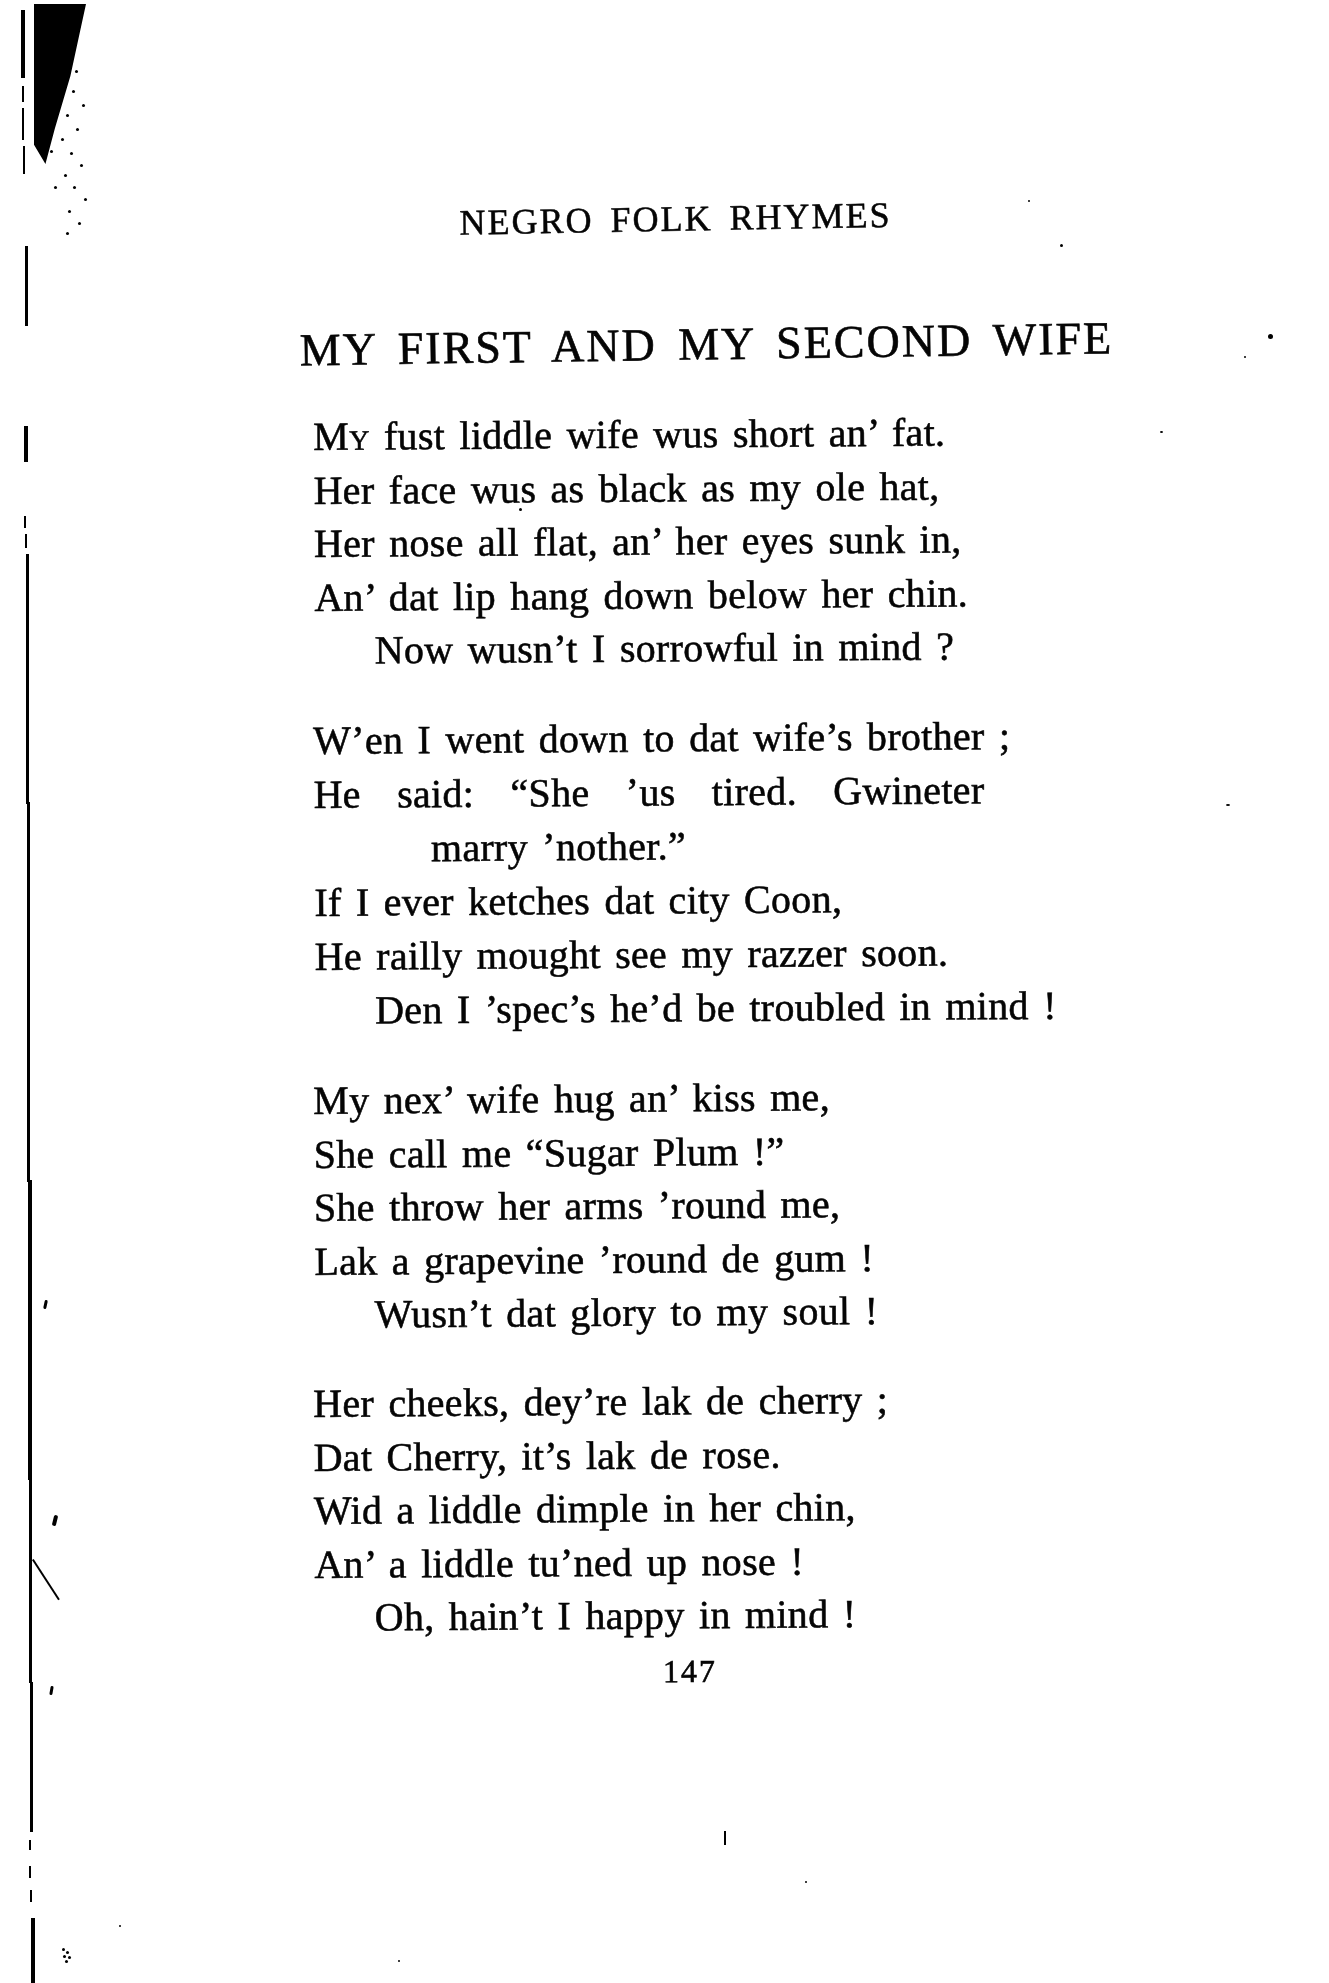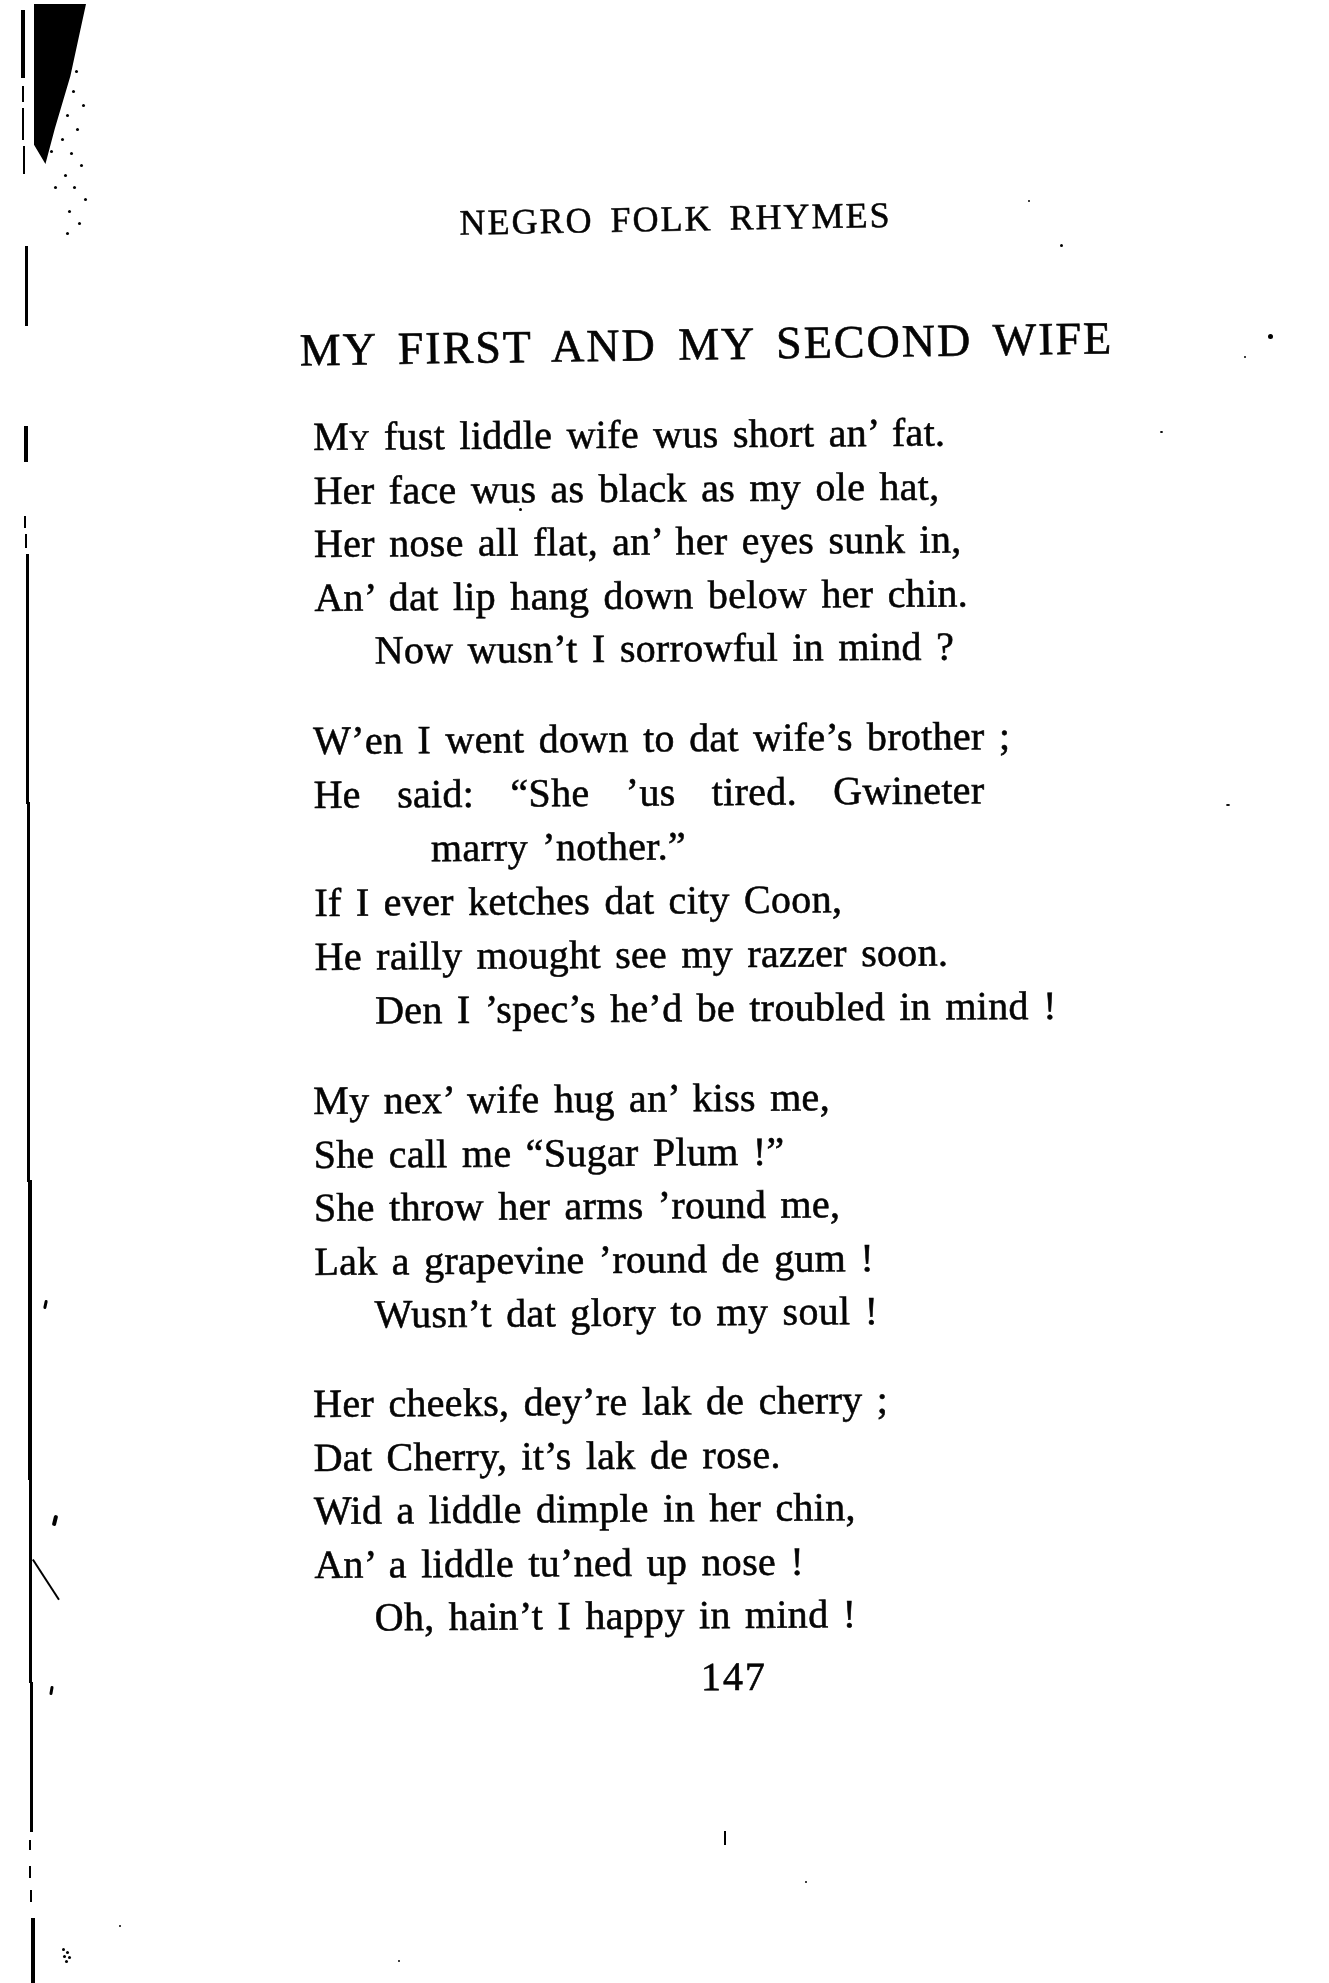--- a/index.html
+++ b/index.html
@@ -39,22 +39,22 @@
   #stanza-0{top:410px;}
   #stanza-1{top:714px;line-height:54px;}
   #stanza-2{top:1074px;}
   #stanza-3{top:1377px;}
   .line{display:block;}
   .line.indent1{margin-left:60px;}
   .line.indent2{margin-left:117px;}
   .line.spread{word-spacing:26px;}
   .lead{font-variant:small-caps;font-variant-caps:small-caps;}
   .page-number{
-    position:absolute;left:701px;top:1653px;
-    font-size:40px;letter-spacing:2px;
+    position:absolute;left:663px;top:1653px;
+    font-size:32px;letter-spacing:2px;
     transform:rotate(-0.4deg);
     -webkit-text-stroke:0.6px #050505;
   }
   
   .artifact{position:absolute;background:#000;}
   .blob{
     left:34px;top:4px;width:52px;height:160px;
     clip-path:polygon(0% 0%,100% 0%,88% 18%,70% 45%,40% 78%,22% 100%,0% 88%);
   }
   .speck-cloud{

